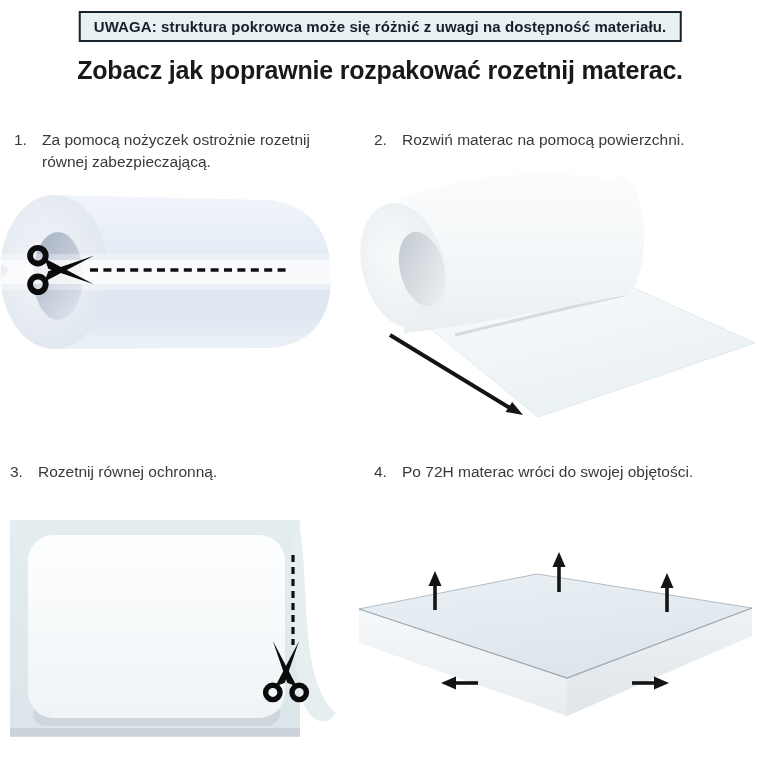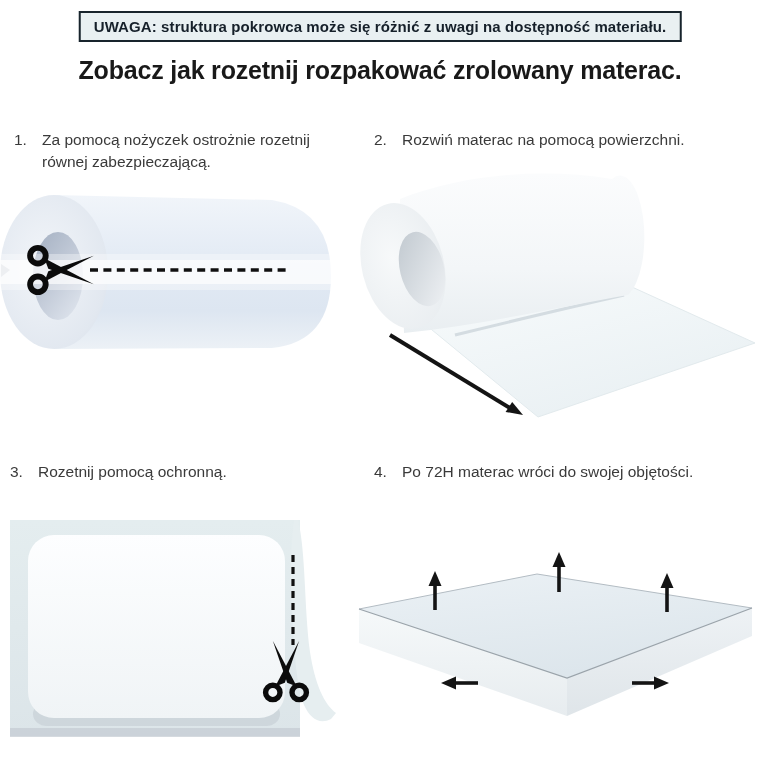--- a/index.html
+++ b/index.html
@@ -34,33 +34,33 @@
 </style>
 </head>
 <body>
 
 <div class="canvas">
 
   <div class="notice">
     <span>UWAGA: struktura pokrowca może się różnić z uwagi na dostępność materiału.</span>
   </div>
 
-  <h1 class="title">Zobacz jak rozetnij rozpakować zrolowany materac.</h1>
+  <h1 class="title">Zobacz jak poprawnie rozpakować rozetnij materac.</h1>
 
   <div class="step" id="step1">
     <span class="num">1.</span>
     <span class="txt">Za pomocą nożyczek ostrożnie rozetnij równej zabezpieczającą.</span>
   </div>
   <div class="step" id="step2">
     <span class="num">2.</span>
     <span class="txt">Rozwiń materac na pomocą powierzchni.</span>
   </div>
   <div class="step" id="step3">
     <span class="num">3.</span>
-    <span class="txt">Rozetnij pomocą ochronną.</span>
+    <span class="txt">Rozetnij równej ochronną.</span>
   </div>
   <div class="step" id="step4">
     <span class="num">4.</span>
     <span class="txt">Po 72H materac wróci do swojej objętości.</span>
   </div>
 
   <svg class="illus" id="il1" width="340" height="190" viewBox="0 0 340 190">
     <defs>
       <linearGradient id="rb1" x1="0" y1="0" x2="0" y2="1">
         <stop offset="0" stop-color="#f1f5fa"></stop>

